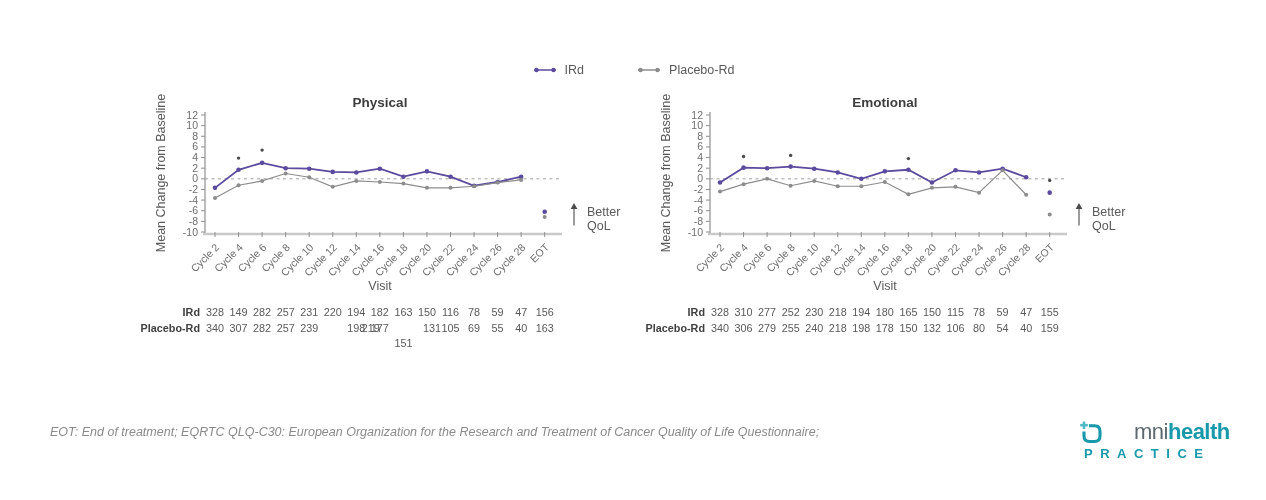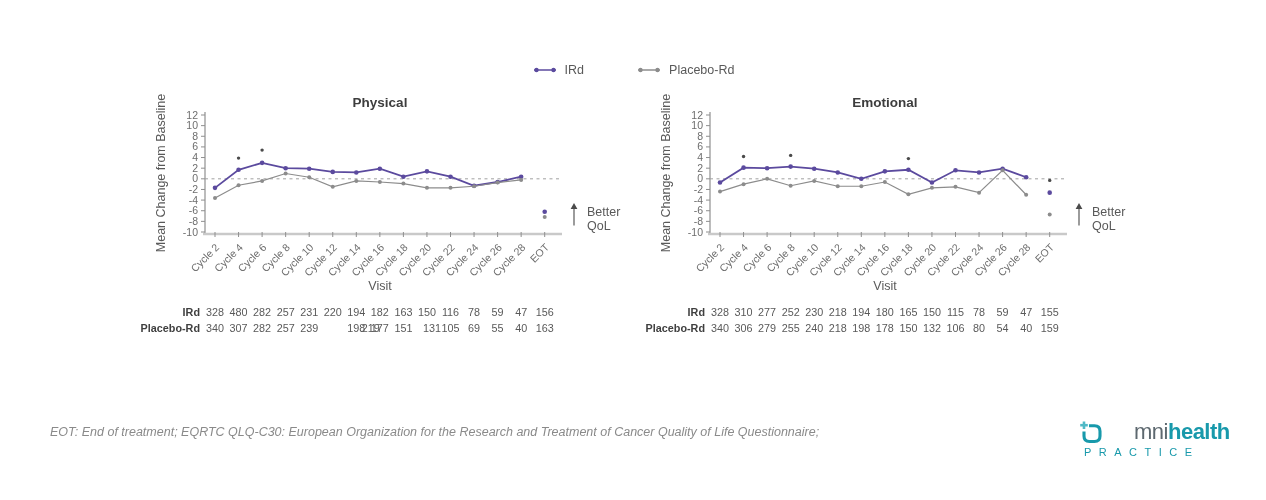--- a/index.html
+++ b/index.html
@@ -16,21 +16,21 @@
                   font-weight:bold;color:#3f3f3f;}
   .n-row .n-cell{position:absolute;width:28px;text-align:center;}
   .caption{position:absolute;left:50px;top:389px;font-size:12.5px;font-style:italic;color:#8a8a8a;}
   .footnote{position:absolute;left:50px;top:424px;font-size:12.5px;font-style:italic;
             color:#8a8a8a;line-height:1.38;}
   .logo{position:absolute;left:1078px;top:419px;width:160px;}
   .logo-row1{display:flex;align-items:center;gap:2px;}
   .logo-word{font-size:22px;letter-spacing:-0.5px;margin-left:28px;}
   .logo-prefix{color:#5d686f;font-weight:500;}
   .logo-highlight{color:var(--teal,#1899ab);font-weight:bold;}
-  .logo-sub{margin-left:6px;margin-top:1px;font-size:11px;font-weight:normal;
+  .logo-sub{margin-left:6px;margin-top:1px;font-size:13px;font-weight:bold;
             letter-spacing:7.5px;color:var(--teal,#1899ab);}
 </style>
 </head>
 <body>
 
 <div class="page">
 
   <div class="legend">
       <div class="legend-item">
         <svg width="26" height="10" viewBox="0 0 26 10">
@@ -145,21 +145,21 @@
         <circle cx="404.7" cy="157.10909090909092" r="2" fill="#8c8c8c"></circle>
         <circle cx="98.55" cy="98.07727272727271" r="1.7" fill="#4a4a4a"></circle>
         <circle cx="122.1" cy="90.1" r="1.7" fill="#4a4a4a"></circle>
         <line x1="434" y1="165.61818181818182" x2="434" y2="147.87727272727273" stroke="#4a4a4a" stroke-width="1.1"></line>
         <path d="M 434 142.87727272727273 L 430.6 148.87727272727273 L 437.4 148.87727272727273 Z" fill="#4a4a4a"></path>
         <text x="447" y="155.7909090909091" font-size="12.5" fill="#595959" font-family="&quot;Liberation Sans&quot;, sans-serif">Better</text>
         <text x="447" y="169.7909090909091" font-size="12.5" fill="#595959" font-family="&quot;Liberation Sans&quot;, sans-serif">QoL</text>
       </svg><div class="n-row" style="top: 246px;">
         <span class="n-label">IRd</span>
         <span class="n-cell" style="left: 61px;">328</span>
-        <span class="n-cell" style="left: 84.55px;">480</span>
+        <span class="n-cell" style="left: 84.55px;">149</span>
         <span class="n-cell" style="left: 108.1px;">282</span>
         <span class="n-cell" style="left: 131.65px;">257</span>
         <span class="n-cell" style="left: 155.2px;">231</span>
         <span class="n-cell" style="left: 178.75px;">220</span>
         <span class="n-cell" style="left: 202.3px;">194</span>
         <span class="n-cell" style="left: 225.85px;">182</span>
         <span class="n-cell" style="left: 249.4px;">163</span>
         <span class="n-cell" style="left: 272.95px;">150</span>
         <span class="n-cell" style="left: 296.5px;">116</span>
         <span class="n-cell" style="left: 320.05px;">78</span>
@@ -169,21 +169,21 @@
       </div><div class="n-row" style="top: 261.5px;">
         <span class="n-label">Placebo-Rd</span>
         <span class="n-cell" style="left: 61px;">340</span>
         <span class="n-cell" style="left: 84.55px;">307</span>
         <span class="n-cell" style="left: 108.1px;">282</span>
         <span class="n-cell" style="left: 131.65px;">257</span>
         <span class="n-cell" style="left: 155.2px;">239</span>
         <span class="n-cell" style="left: 178.75px; margin-left: 38px;">219</span>
         <span class="n-cell" style="left: 202.3px;">198</span>
         <span class="n-cell" style="left: 225.85px;">177</span>
-        <span class="n-cell" style="left: 249.4px;">151</span>
+        <span class="n-cell" style="left: 249.4px; margin-top: 15px;">151</span>
         <span class="n-cell" style="left: 272.95px; text-align: right;">131</span>
         <span class="n-cell" style="left: 296.5px;">105</span>
         <span class="n-cell" style="left: 320.05px;">69</span>
         <span class="n-cell" style="left: 343.6px;">55</span>
         <span class="n-cell" style="left: 367.15px;">40</span>
         <span class="n-cell" style="left: 390.7px;">163</span>
       </div></div>
   <div class="chart-block c1"><svg width="520" height="238" viewBox="0 0 520 238">
         <text x="240" y="47" text-anchor="middle" font-size="13.5" font-weight="bold" fill="#3d3d3d" font-family="&quot;Liberation Sans&quot;, sans-serif">Emotional</text>
         <text x="25" y="113" text-anchor="middle" font-size="12.5" fill="#595959" transform="rotate(-90 25 113)" font-family="&quot;Liberation Sans&quot;, sans-serif">Mean Change from Baseline</text>

